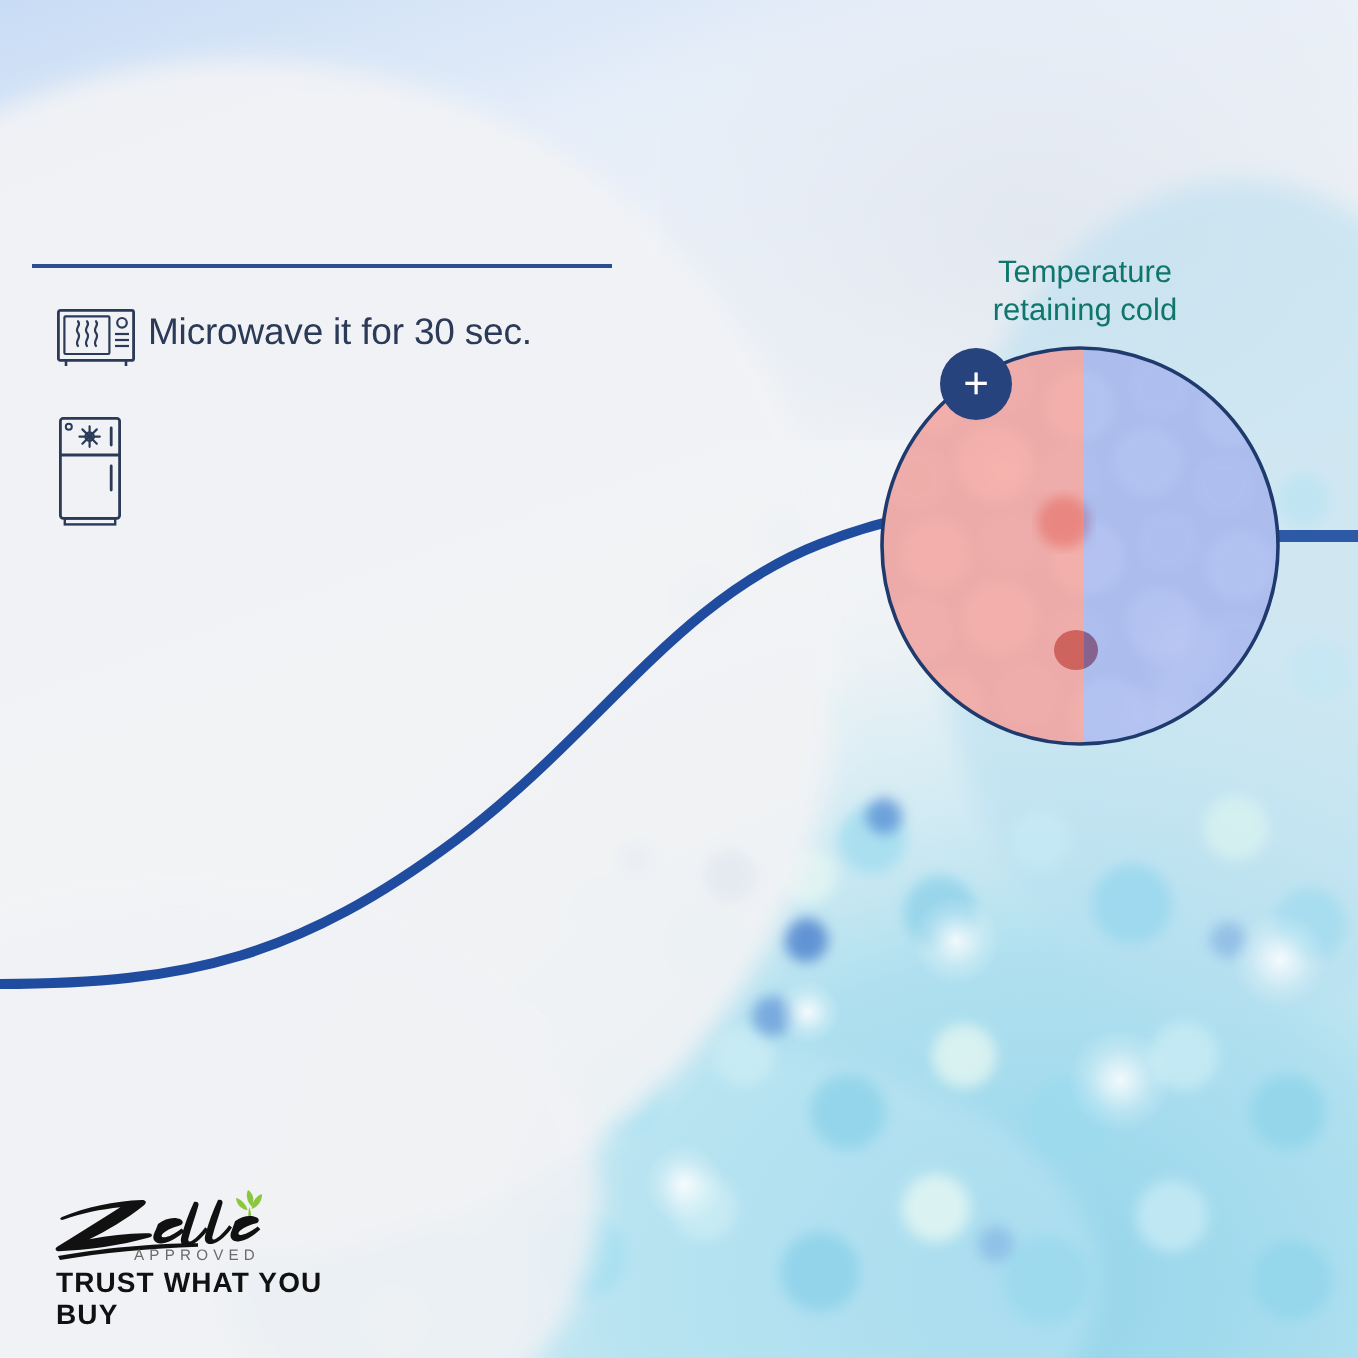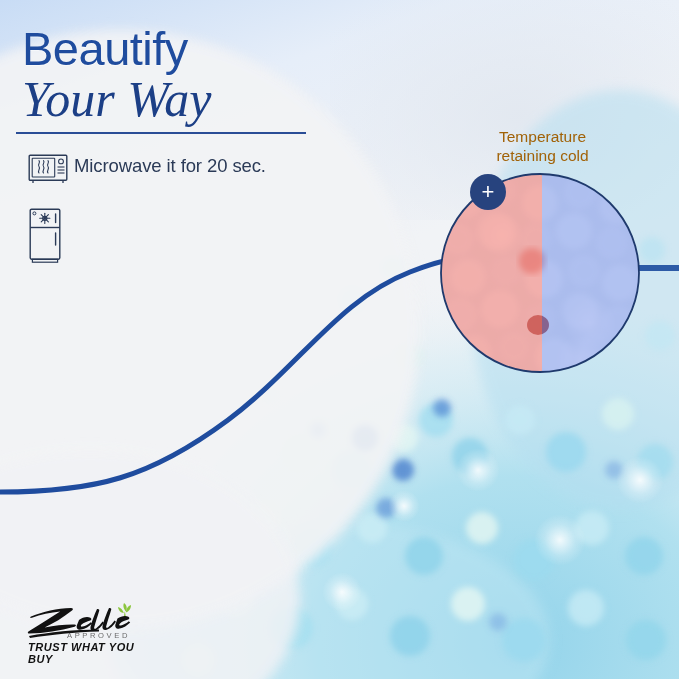--- a/index.html
+++ b/index.html
@@ -108,21 +108,21 @@
 
   
   .callout-label {
     position: absolute;
     left: 445px;
     top: 127px;
     width: 195px;
     text-align: center;
     font-size: 15.5px;
     line-height: 19px;
-    color: #a16207;
+    color: #0f766e;
   }
   .callout-circle {
     position: absolute;
     left: 440px;
     top: 173px;
     width: 200px;
     height: 200px;
   }
   .plus-badge {
     position: absolute;
@@ -145,27 +145,26 @@
   
   .brand {
     position: absolute;
     left: 16px;
     bottom: 14px;
     width: 135px;
     margin-left: 11px;
   }
   .brand-mark { display:block; }
   .brand-tagline {
-    font-size: 11px;
+    font-size: 14px;
     font-weight: bold;
     letter-spacing: 0.55px;
     color: #111111;
     margin-top: 1px;
     padding-left: 1px;
-    font-style: italic;
   }
 </style>
 </head>
 <body>
 
 <div id="canvas">
 
   <div class="bg-base"></div>
   <div class="bg-topright-haze"></div>
 
@@ -260,24 +259,20 @@
     </svg>
   </div>
 
   <div class="curve-layer">
     <svg viewBox="0 0 679 679" xmlns="http://www.w3.org/2000/svg">
       <path d="M0,492 C95,492 150,478 228,420 C300,366 338,300 410,272 C440,260 470,254 500,252" fill="none" stroke="#1f4c9e" stroke-width="5" stroke-linecap="round"></path>
       <path d="M592,268 C620,268 650,268 679,268" fill="none" stroke="#2d5aa6" stroke-width="6" stroke-linecap="butt"></path>
     </svg>
   </div>
 
-  <div class="title-block">
-    <div class="title-line1">Beautify</div>
-    <div class="title-line2">Your Way</div>
-  </div>
   <div class="title-rule"></div>
 
   <div class="features">
 
     <div class="feature">
       <div class="feature-icon">
         <svg width="40" height="30" viewBox="0 0 40 30" xmlns="http://www.w3.org/2000/svg">
           <rect x="1.2" y="1.2" width="37.6" height="25" rx="1" fill="none" stroke="#2b3a57" stroke-width="1.4"></rect>
           <rect x="4.2" y="4.2" width="22.5" height="18.8" rx="0.6" fill="none" stroke="#2b3a57" stroke-width="1.1"></rect>
           <path d="M11,19 C9,16.5 13,15 11,12.5 C9,10 13,8.8 11,6.6" fill="none" stroke="#2b3a57" stroke-width="1.1" stroke-linecap="round"></path>
@@ -285,21 +280,21 @@
           <path d="M20,19 C18,16.5 22,15 20,12.5 C18,10 22,8.8 20,6.6" fill="none" stroke="#2b3a57" stroke-width="1.1" stroke-linecap="round"></path>
           <circle cx="33" cy="7.4" r="2.4" fill="none" stroke="#2b3a57" stroke-width="1.1"></circle>
           <line x1="29.5" y1="13" x2="36.5" y2="13" stroke="#2b3a57" stroke-width="1.1"></line>
           <line x1="29.5" y1="16" x2="36.5" y2="16" stroke="#2b3a57" stroke-width="1.1"></line>
           <line x1="29.5" y1="19" x2="36.5" y2="19" stroke="#2b3a57" stroke-width="1.1"></line>
           <line x1="5" y1="26.2" x2="5" y2="29" stroke="#2b3a57" stroke-width="1.3"></line>
           <line x1="35" y1="26.2" x2="35" y2="29" stroke="#2b3a57" stroke-width="1.3"></line>
         </svg>
       </div>
       <div class="feature-text">
-        <div>Microwave it for 20 sec.</div>
+        <div>Microwave it for 30 sec.</div>
       </div>
     </div>
 
     <div class="feature">
       <div class="feature-icon">
         <svg width="34" height="56" viewBox="0 0 34 56" xmlns="http://www.w3.org/2000/svg">
           <rect x="2.2" y="1.2" width="29.6" height="50" rx="1.4" fill="none" stroke="#2b3a57" stroke-width="1.4"></rect>
           <line x1="2.2" y1="19.5" x2="31.8" y2="19.5" stroke="#2b3a57" stroke-width="1.4"></line>
           <g stroke="#2b3a57" stroke-width="1.1" stroke-linecap="round">
             <line x1="16.8" y1="5.2" x2="16.8" y2="15.4"></line>

